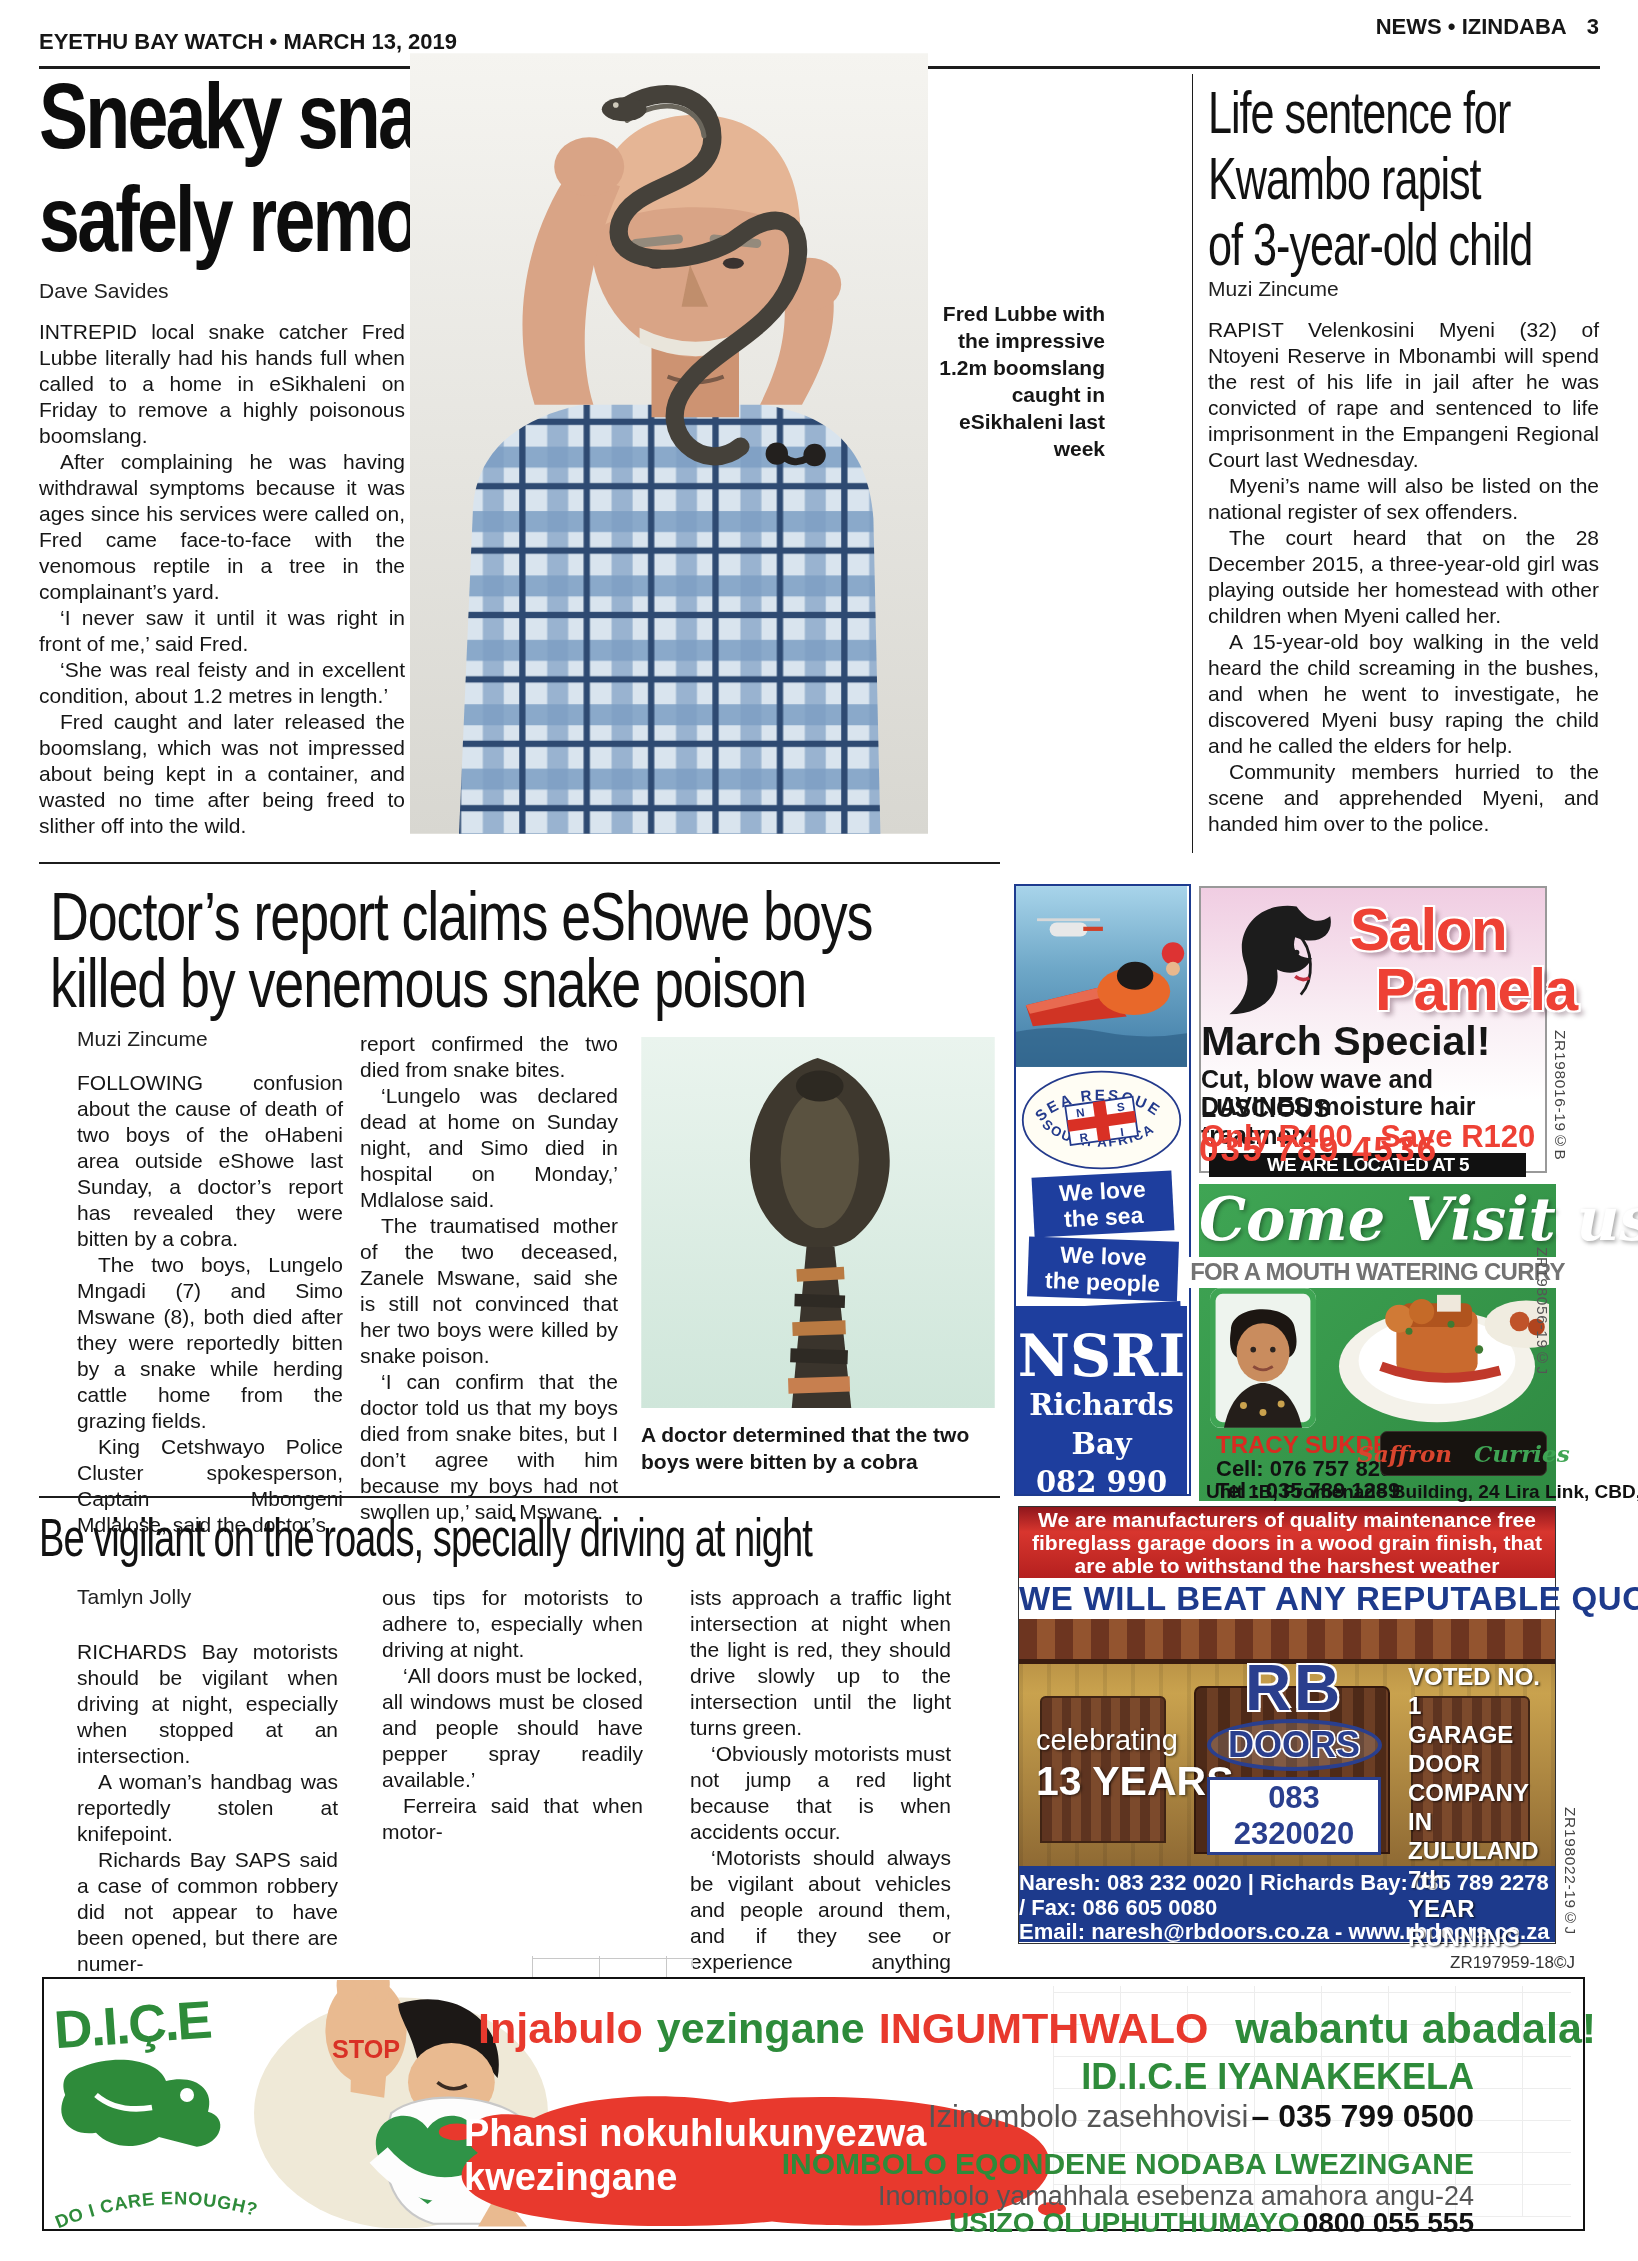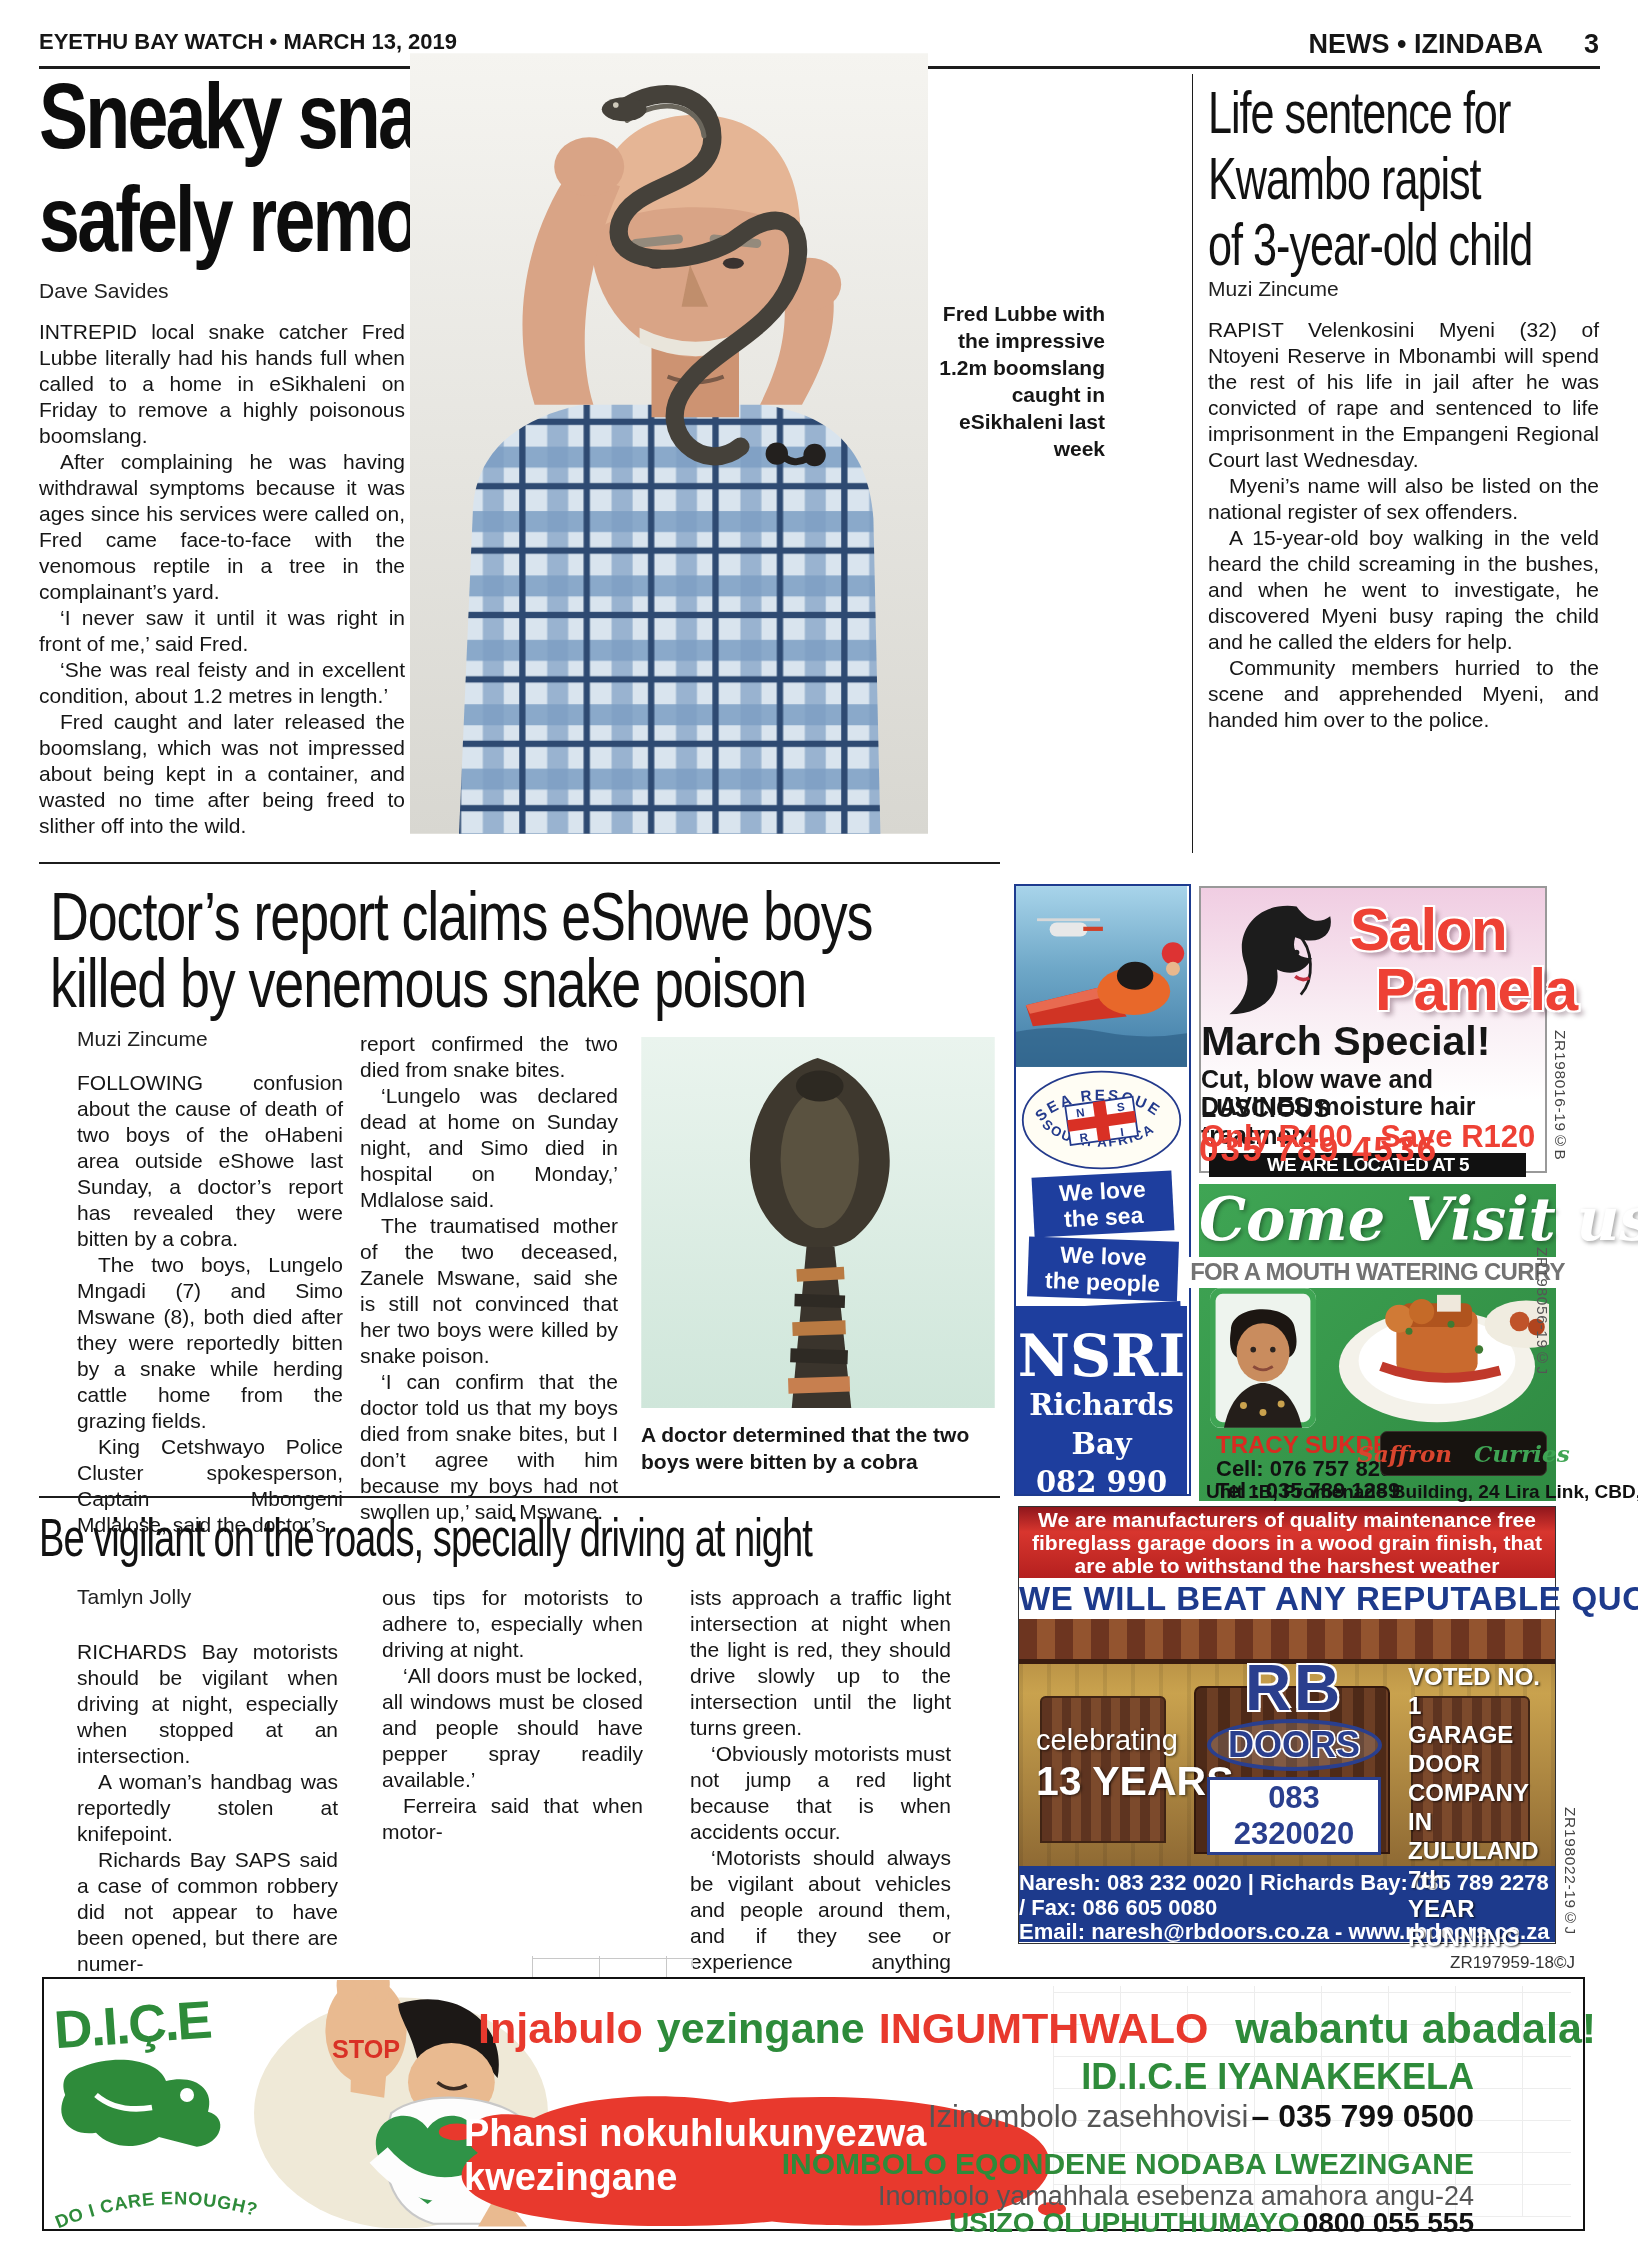--- a/index.html
+++ b/index.html
@@ -31,21 +31,21 @@
   
   .outline-red{color:#ee4135;font-weight:bold;
      text-shadow:2.1px 2.1px 0 #fff,-2.1px -2.1px 0 #fff,2.1px -2.1px 0 #fff,-2.1px 2.1px 0 #fff,4.9px 4.9px 5.6px rgba(60,20,40,.35)}
   
   .ctr{}
 </style>
 </head>
 <body>
 
 <div class="abs" style="left:39px;top:29px;font-size:22px;font-weight:bold">EYETHU BAY WATCH • MARCH 13, 2019</div>
-<div class="abs" style="right:39px;top:29px;font-size:27px;font-weight:bold;display:flex;gap:41px">
+<div class="abs" style="right:39px;top:14px;font-size:22px;font-weight:bold;display:flex;gap:20px">
   <span>NEWS • IZINDABA</span>
   <span>3</span>
 </div>
 <div class="abs rule" style="left:39px;top:66px;width:1561px;height:2.8px"></div>
 
 <div class="abs" style="left:39px;top:64px">
   <span class="hl-bold">Sneaky snake</span>
 </div>
 <div class="abs" style="left:39px;top:167px">
   <span class="hl-bold">safely removed</span>
@@ -109,20 +109,21 @@
 <div class="abs" style="left:1208px;top:144px">
   <span class="hl-thin">Kwambo rapist</span>
 </div>
 <div class="abs" style="left:1208px;top:210px">
   <span class="hl-thin">of 3-year-old child</span>
 </div>
 <div class="abs byline" style="left:1208px;top:277px">Muzi Zincume</div>
 <div class="abs copy" style="left:1208px;top:317px;width:391px">
   <p>RAPIST Velenkosini Myeni (32) of Ntoyeni Reserve in Mbonambi will spend the rest of his life in jail after he was convicted of rape and sentenced to life imprisonment in the Empangeni Regional Court last Wednesday.</p>
   <p>Myeni’s name will also be listed on the national register of sex offenders.</p>
+  <p>The court heard that on the 28 December 2015, a three-year-old girl was playing outside her homestead with other children when Myeni called her.</p>
   <p>A 15-year-old boy walking in the veld heard the child screaming in the bushes, and when he went to investigate, he discovered Myeni busy raping the child and he called the elders for help.</p>
   <p>Community members hurried to the scene and apprehended Myeni, and handed him over to the police.</p>
 </div>
 
 <div class="abs rule" style="left:39px;top:862px;width:961px;height:2.1px"></div>
 <div class="abs" style="left:50px;top:877px">
   <span class="hl-thin-big">Doctor’s report claims eShowe boys</span>
 </div>
 <div class="abs" style="left:50px;top:944px">
   <span class="hl-thin-big">killed by venemous snake poison</span>

